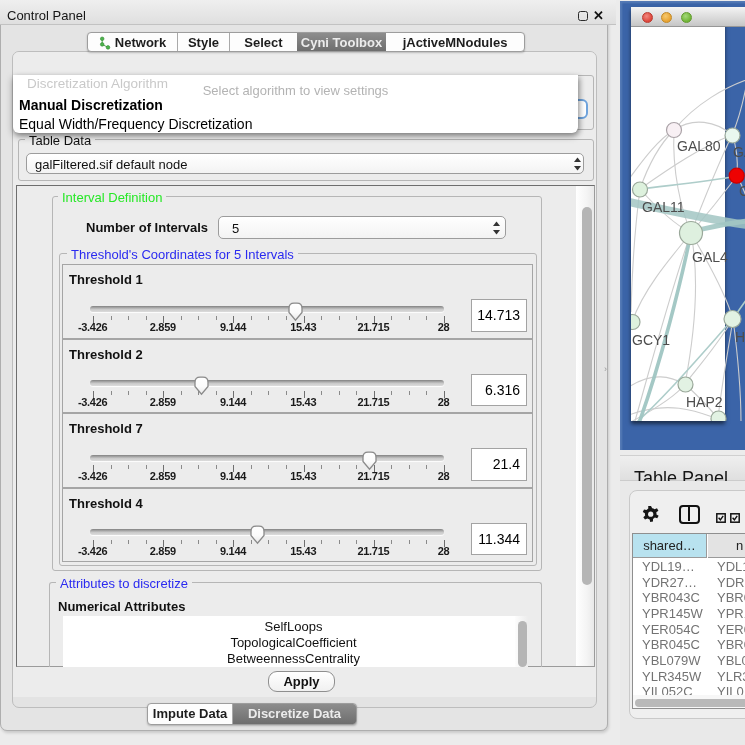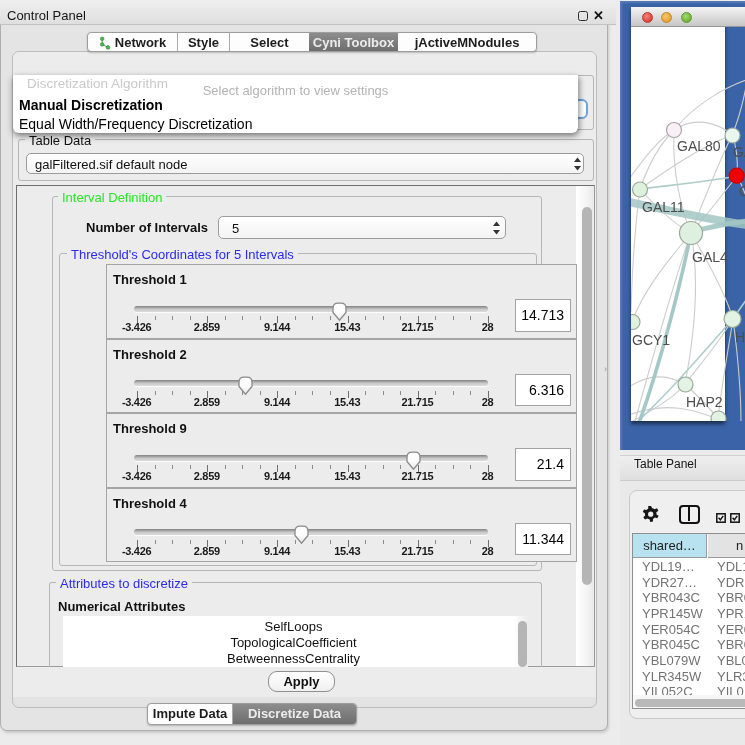--- a/index.html
+++ b/index.html
@@ -29,21 +29,21 @@
 .group { border:1px solid #b6b6b6; border-radius:3px; }
 .gtitle { position:absolute; top:-7px; font-size:13px; background:#ececec; padding:0 4px; white-space:nowrap; }
 
 
 .combo { background:linear-gradient(#ffffff,#f3f3f3); border:1px solid #9c9c9c; border-radius:5px; font-size:13px; color:#111; }
 .combo .ctext { position:absolute; left:8px; top:2.5px; }
 .arrows { position:absolute; width:9px; }
 .arrows svg { display:block; }
 
 
-.throw { left:62px; width:471px; height:74.5px; border:1px solid #a5a5a5; background:#ececec;margin-left:44px; }
+.throw { left:62px; width:471px; height:74.5px; border:1px solid #a5a5a5; background:#ececec; }
 .throw .tlabel { position:absolute; left:6px; top:7px; font-size:13px; font-weight:700; color:#111; }
 .track { position:absolute; left:27px; top:40.5px; width:354px; height:6px; border-radius:3px; background:linear-gradient(#818181,#c9c9c9 55%,#dcdcdc); box-shadow:0 1px 1px rgba(255,255,255,.9); }
 .ticks-min { position:absolute; left:29.6px; top:51px; width:352px; height:4px; background:repeating-linear-gradient(90deg,#8a8a8a 0 1px,transparent 1px 17.55px); }
 .ticks-maj { position:absolute; left:29.6px; top:51px; width:352px; height:7px; background:repeating-linear-gradient(90deg,#6f6f6f 0 1px,transparent 1px 70.2px); }
 .tlab { position:absolute; top:56px; font-size:11px; font-weight:700; color:#1a1a1a; transform:translateX(-50%); letter-spacing:-0.3px; }
 .thumb { position:absolute; top:36.5px; }
 .vbox { position:absolute; left:408px; top:34px; width:56px; height:32.5px; background:#fff; border:1px solid #a3a3a3; font-size:14px; color:#000; text-align:right; line-height:30px; padding-right:6px; }
 
 
 #popup { left:13px; top:75px; width:565px; height:58px; background:#fff; border-radius:0 0 6px 6px; box-shadow:0 3px 7px rgba(0,0,0,.38), 2px 2px 5px rgba(0,0,0,.18); z-index:40; font-size:14px; }
@@ -71,21 +71,21 @@
 
 
 #netframe { left:620px; top:1px; width:125px; height:449px; background:#3b64a8; box-shadow:inset 2px 2px 2px rgba(120,150,200,.45); }
 #macwin { left:631px; top:7px; width:94px; height:414px; background:#fff; box-shadow:0 3px 4px rgba(0,0,0,.55); }
 #mactitle { left:0; top:0; width:114px; height:20px; background:linear-gradient(#f4f4f4,#c6c6c6); border-bottom:1px solid #979797; }
 .tl { position:absolute; top:4.5px; width:11px; height:11px; border-radius:50%; }
 #netcanvas { left:0; top:20px; width:114px; height:394px; overflow:hidden; }
 
 
 #tp-title { left:620px; top:455px; width:125px; height:26px; background:linear-gradient(#efefef,#dfdfdf); border-top:1px solid #d0d0d0; border-bottom:1px solid #cccccc; }
-#tp-title span { position:absolute; left:14px; top:1px; font-size:12px; color:#151515;text-align:center; }
+#tp-title span { position:absolute; left:14px; top:12px; font-size:18px; color:#151515;text-align:center; }
 #tp-body { left:620px; top:481px; width:125px; height:264px; background:#e9e9e9; }
 #tp-sub { left:629px; top:490px; width:130px; height:229px; background:#efefef; border:1px solid #c9c9c9; border-radius:8px; }
 #ttable { left:632px; top:533px; width:113px; height:176px; background:#fff; border:1px solid #8f8f8f; border-right:none; overflow:hidden; }
 .thead { position:absolute; left:0; top:0; height:24px; font-size:13px; color:#222; border-bottom:1px solid #9a9a9a; }
 #trows { position:absolute; left:0; top:25px; width:113px; height:138px; overflow:hidden; font-size:13px; color:#737373; }
 .trow { height:15.66px; line-height:15.66px; position:relative; }
 .c1 { position:absolute; left:9px; }
 .c2 { position:absolute; left:84px; }
 #hsb { position:absolute; left:0; top:161px; width:112px; height:14px; background:#f7f7f7; }
 #hsb div { position:absolute; left:2px; top:3.5px; width:112px; height:8px; background:#b9b9b9; border-radius:4px 0 0 4px; }
@@ -105,21 +105,21 @@
 <div class="abs" id="tabinner"></div>
 
 <div class="abs" id="tabs">
   <div class="seg" style="width:89px;"><svg width="12" height="14" viewBox="0 0 12 14" style="vertical-align:-3px;margin-right:4px">
           <path d="M3.2 2.8 V8.4 M3.2 8.4 L9 11.4" stroke="#43a243" stroke-width="0.9" fill="none"></path>
           <circle cx="3.2" cy="2.8" r="1.8" fill="#4db34d" stroke="#2f8a2f" stroke-width="0.6"></circle>
           <circle cx="3.2" cy="8.4" r="1.8" fill="#4db34d" stroke="#2f8a2f" stroke-width="0.6"></circle>
           <circle cx="9" cy="11.4" r="1.8" fill="#4db34d" stroke="#2f8a2f" stroke-width="0.6"></circle>
         </svg>Network</div>
   <div class="seg" style="width:52px;">Style</div>
-  <div class="seg" style="width:80px;">Select</div>
+  <div class="seg" style="width:68px;">Select</div>
   <div class="seg sel" style="width:89px;">Cyni Toolbox</div>
   <div class="seg aftersel" style="width:138px;">jActiveMNodules</div>
 </div>
 
 <div class="abs group" style="left:18px; top:75px; width:576px; height:55px;"></div>
 <div class="abs" style="left:572px; top:99px; width:16px; height:20px; border:2.6px solid #6fa3dc; border-radius:6px; background:#fff; z-index:2;"></div>
 
 <div class="abs group" style="left:18px; top:139px; width:576px; height:42px;">
   <span class="gtitle" style="left:6px; color:#111;">Table Data</span>
 </div>
@@ -195,21 +195,21 @@
               <stop offset="0" stop-color="#ffffff"></stop>
               <stop offset="0.55" stop-color="#fbfbfb"></stop>
               <stop offset="1" stop-color="#e8e8e8"></stop>
             </linearGradient>
           </defs>
           <path d="M2 6.2 Q2 1.2 7 1.2 L10 1.2 Q15 1.2 15 6.2 L15 10.5 L8.5 18.2 L2 10.5 Z" fill="url(#tg1)" stroke="#8a8a8a" stroke-width="1.3"></path>
         </svg></div>
   <div class="vbox">6.316</div>
 </div>
 <div class="abs throw" style="top:413.0px;">
-  <div class="tlabel">Threshold 9</div>
+  <div class="tlabel">Threshold 7</div>
   <div class="track"></div>
   <div class="ticks-min"></div>
   <div class="ticks-maj"></div>
   <span class="tlab" style="left:29.6px;">-3.426</span>
       <span class="tlab" style="left:99.80000000000001px;">2.859</span>
       <span class="tlab" style="left:170.0px;">9.144</span>
       <span class="tlab" style="left:240.20000000000002px;">15.43</span>
       <span class="tlab" style="left:310.40000000000003px;">21.715</span>
       <span class="tlab" style="left:380.6px;">28</span>
   <div class="thumb" style="left:297.5px;"><svg width="17" height="20" viewBox="0 0 17 20">

